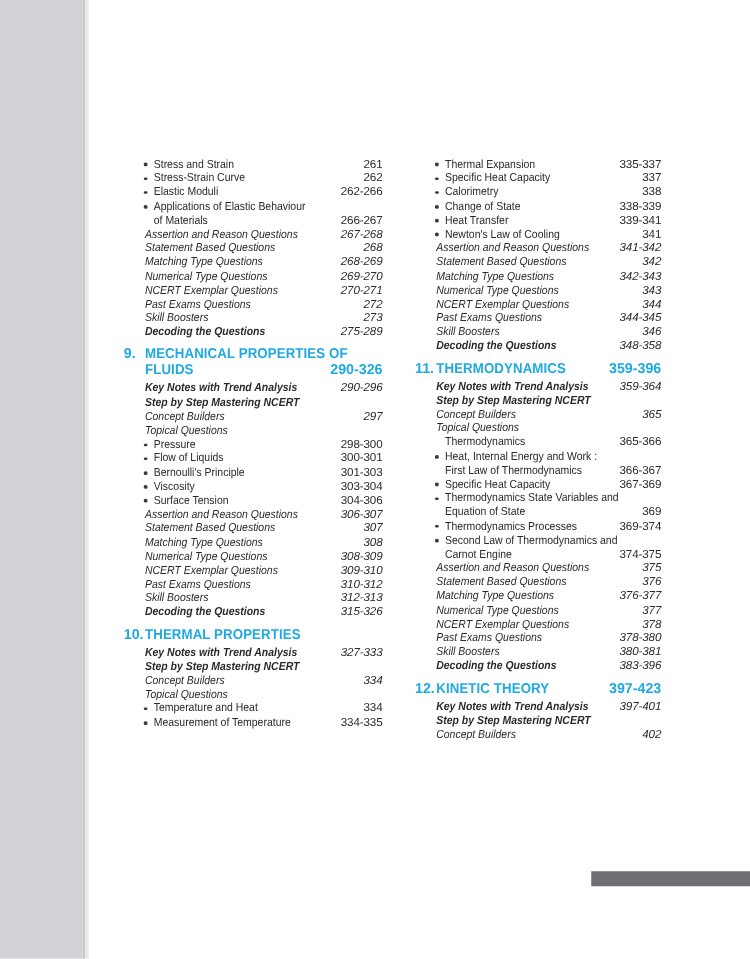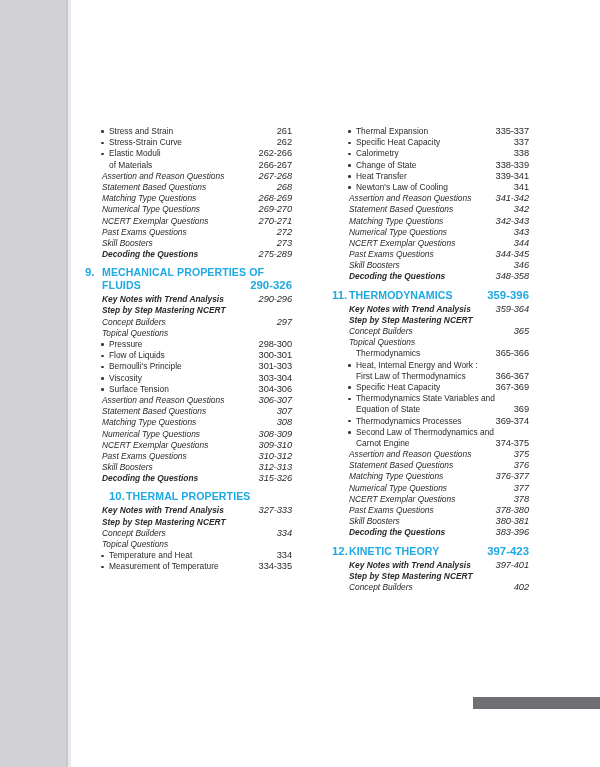--- a/index.html
+++ b/index.html
@@ -9,21 +9,21 @@
     font-family:"Liberation Sans",sans-serif;
     color:#2a2a2c;
     -webkit-font-smoothing:antialiased;
   }
   #edgeBand{position:absolute;left:0;top:0;width:66px;height:767px;}
   #edgeLine1{position:absolute;left:66px;top:0;width:2px;height:767px;background:#c7c7cc;}
   #edgeLine2{position:absolute;left:68px;top:0;width:3px;height:767px;background:#eaeaee;}
   #indexTab{position:absolute;left:473px;top:697px;width:127px;height:12px;}
 
   .col{position:absolute;top:126px;}
-  #colL{left:85px;width:207px;}
+  #colL{left:99px;width:207px;}
   #colR{left:332px;width:197px;}
 
   .row{position:relative;height:11.2px;line-height:11.2px;font-size:9.3px;white-space:nowrap;}
   .row .t{display:inline-block;transform:scaleX(.9);transform-origin:0 0;}
   .row .p{position:absolute;right:0;top:0;letter-spacing:-0.1px;}
   .plain,.boldrow{padding-left:17px;font-style:italic;}
   .bullet,.bcont{padding-left:24px;}
   .boldrow .t{font-weight:bold;}
   .dot{position:absolute;left:16px;top:4.4px;width:2.6px;height:2.6px;border-radius:50%;background:#3a3a3a;}
 
@@ -38,20 +38,21 @@
 <body style="color: rgb(42, 42, 44);">
 
 <div id="edgeBand" style="background: rgb(210, 210, 214);"></div>
 <div id="edgeLine1"></div>
 <div id="edgeLine2"></div>
 
 <div id="colL" class="col">
     <div class="row bullet"><span class="dot" style="background: rgb(58, 58, 58);"></span><span class="t">Stress and Strain</span><span class="p">261</span></div>
     <div class="row bullet"><span class="dot" style="background: rgb(58, 58, 58);"></span><span class="t">Stress-Strain Curve</span><span class="p">262</span></div>
     <div class="row bullet"><span class="dot" style="background: rgb(58, 58, 58);"></span><span class="t">Elastic Moduli</span><span class="p">262-266</span></div>
+    <div class="row bullet"><span class="dot" style="background: rgb(58, 58, 58);"></span><span class="t">Applications of Elastic Behaviour</span></div>
     <div class="row bcont"><span class="t">of Materials</span><span class="p">266-267</span></div>
     <div class="row plain"><span class="t">Assertion and Reason Questions</span><span class="p">267-268</span></div>
     <div class="row plain"><span class="t">Statement Based Questions</span><span class="p">268</span></div>
     <div class="row plain"><span class="t">Matching Type Questions</span><span class="p">268-269</span></div>
     <div class="row plain"><span class="t">Numerical Type Questions</span><span class="p">269-270</span></div>
     <div class="row plain"><span class="t">NCERT Exemplar Questions</span><span class="p">270-271</span></div>
     <div class="row plain"><span class="t">Past Exams Questions</span><span class="p">272</span></div>
     <div class="row plain"><span class="t">Skill Boosters</span><span class="p">273</span></div>
     <div class="row boldrow"><span class="t">Decoding the Questions</span><span class="p">275-289</span></div>
     <div class="chapter">
@@ -69,21 +70,21 @@
     <div class="row bullet"><span class="dot" style="background: rgb(58, 58, 58);"></span><span class="t">Surface Tension</span><span class="p">304-306</span></div>
     <div class="row plain"><span class="t">Assertion and Reason Questions</span><span class="p">306-307</span></div>
     <div class="row plain"><span class="t">Statement Based Questions</span><span class="p">307</span></div>
     <div class="row plain"><span class="t">Matching Type Questions</span><span class="p">308</span></div>
     <div class="row plain"><span class="t">Numerical Type Questions</span><span class="p">308-309</span></div>
     <div class="row plain"><span class="t">NCERT Exemplar Questions</span><span class="p">309-310</span></div>
     <div class="row plain"><span class="t">Past Exams Questions</span><span class="p">310-312</span></div>
     <div class="row plain"><span class="t">Skill Boosters</span><span class="p">312-313</span></div>
     <div class="row boldrow"><span class="t">Decoding the Questions</span><span class="p">315-326</span></div>
     <div class="chapter">
-      <div class="chl" style="color: rgb(30, 169, 226); margin-left: 24px;"><span class="num">10.</span><span class="t">THERMAL PROPERTIES</span></div>
+      <div class="chl" style="color: rgb(30, 169, 226);"><span class="num">10.</span><span class="t">THERMAL PROPERTIES</span></div>
     </div>
     <div class="row boldrow"><span class="t">Key Notes with Trend Analysis</span><span class="p">327-333</span></div>
     <div class="row boldrow"><span class="t">Step by Step Mastering NCERT</span></div>
     <div class="row plain"><span class="t">Concept Builders</span><span class="p">334</span></div>
     <div class="row plain"><span class="t">Topical Questions</span></div>
     <div class="row bullet"><span class="dot" style="background: rgb(58, 58, 58);"></span><span class="t">Temperature and Heat</span><span class="p">334</span></div>
     <div class="row bullet"><span class="dot" style="background: rgb(58, 58, 58);"></span><span class="t">Measurement of Temperature</span><span class="p">334-335</span></div>
   </div>
 <div id="colR" class="col">
     <div class="row bullet"><span class="dot" style="background: rgb(58, 58, 58);"></span><span class="t">Thermal Expansion</span><span class="p">335-337</span></div>

